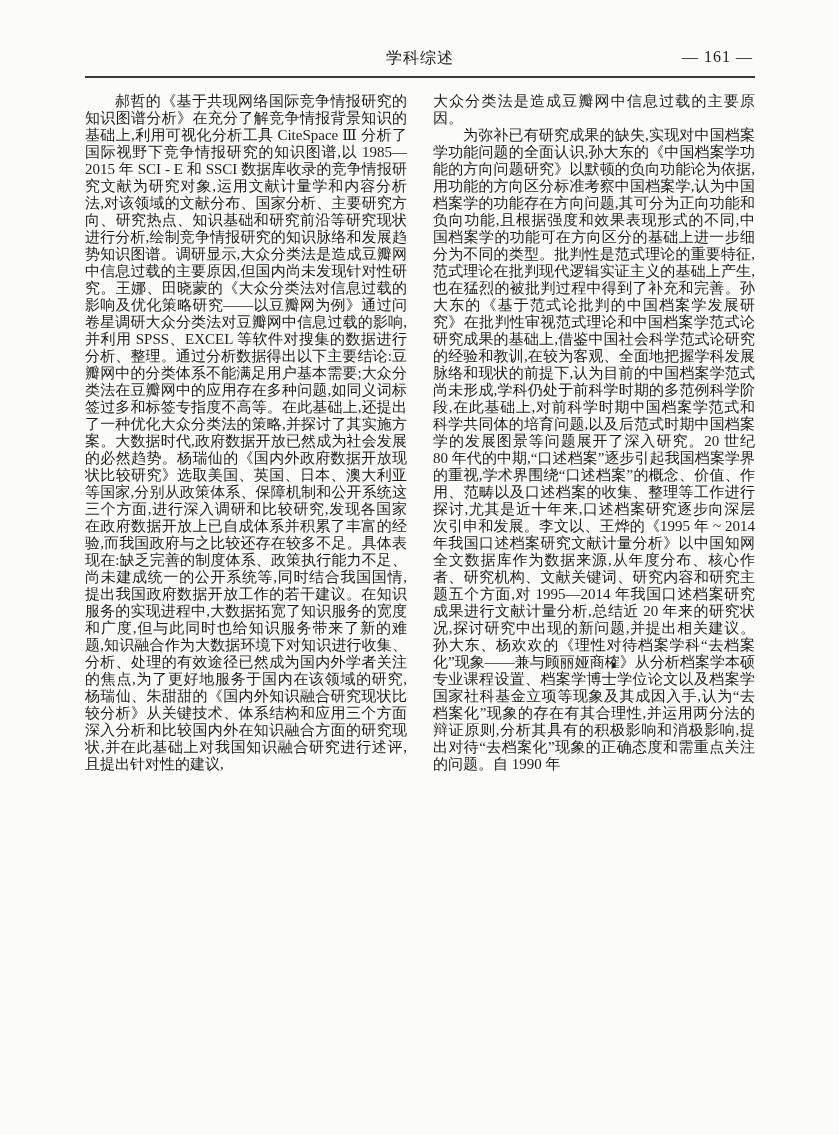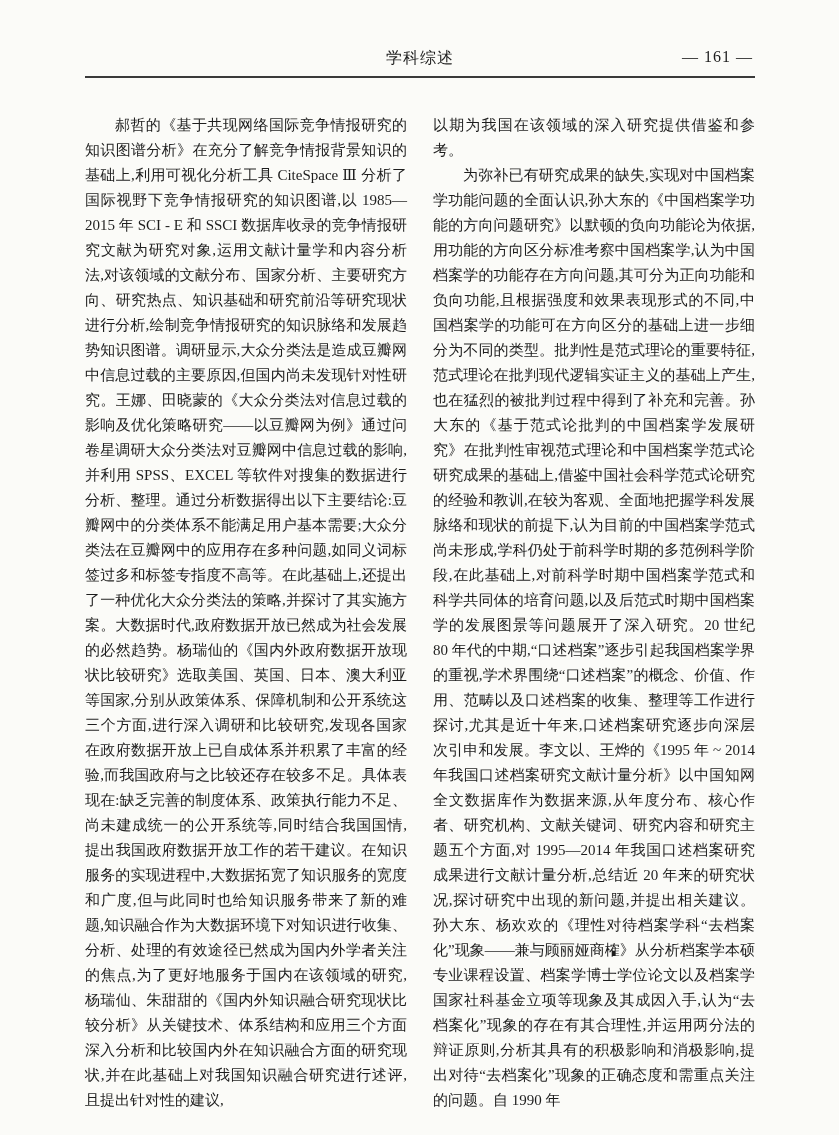--- a/index.html
+++ b/index.html
@@ -52,22 +52,21 @@
     width: 670px;
     display: flex;
     gap: 26px;
   }
   .column {
     width: 322px;
     flex: 0 0 322px;
     text-align: justify;
     color: #1d1d1d;
     font-size: 15px;
-    line-height: 25px;
-    margin-top: 20px;
+    line-height: 17px;
   }
   .para {
     margin: 0;
     padding: 0;
   }
   .para.indent {
     text-indent: 2em;
   }
   .section-heading {
     margin: 7px 0 6px 0;
@@ -90,19 +89,19 @@
     <div class="page-number">— 161 —</div>
   </div>
 
   <div class="content">
 
     <div class="column">
       <p class="para indent">郝哲的《基于共现网络国际竞争情报研究的知识图谱分析》在充分了解竞争情报背景知识的基础上,利用可视化分析工具 CiteSpace Ⅲ 分析了国际视野下竞争情报研究的知识图谱,以 1985—2015 年 SCI - E 和 SSCI 数据库收录的竞争情报研究文献为研究对象,运用文献计量学和内容分析法,对该领域的文献分布、国家分析、主要研究方向、研究热点、知识基础和研究前沿等研究现状进行分析,绘制竞争情报研究的知识脉络和发展趋势知识图谱。调研显示,大众分类法是造成豆瓣网中信息过载的主要原因,但国内尚未发现针对性研究。王娜、田晓蒙的《大众分类法对信息过载的影响及优化策略研究——以豆瓣网为例》通过问卷星调研大众分类法对豆瓣网中信息过载的影响,并利用 SPSS、EXCEL 等软件对搜集的数据进行分析、整理。通过分析数据得出以下主要结论:豆瓣网中的分类体系不能满足用户基本需要;大众分类法在豆瓣网中的应用存在多种问题,如同义词标签过多和标签专指度不高等。在此基础上,还提出了一种优化大众分类法的策略,并探讨了其实施方案。大数据时代,政府数据开放已然成为社会发展的必然趋势。杨瑞仙的《国内外政府数据开放现状比较研究》选取美国、英国、日本、澳大利亚等国家,分别从政策体系、保障机制和公开系统这三个方面,进行深入调研和比较研究,发现各国家在政府数据开放上已自成体系并积累了丰富的经验,而我国政府与之比较还存在较多不足。具体表现在:缺乏完善的制度体系、政策执行能力不足、尚未建成统一的公开系统等,同时结合我国国情,提出我国政府数据开放工作的若干建议。在知识服务的实现进程中,大数据拓宽了知识服务的宽度和广度,但与此同时也给知识服务带来了新的难题,知识融合作为大数据环境下对知识进行收集、分析、处理的有效途径已然成为国内外学者关注的焦点,为了更好地服务于国内在该领域的研究,杨瑞仙、朱甜甜的《国内外知识融合研究现状比较分析》从关键技术、体系结构和应用三个方面深入分析和比较国内外在知识融合方面的研究现状,并在此基础上对我国知识融合研究进行述评,且提出针对性的建议,</p>
     </div>
 
     <div class="column">
-      <p class="para">以期为我国在该领域的深入研究提供借鉴和参考。</p>
+      <p class="para">大众分类法是造成豆瓣网中信息过载的主要原因。</p>
       <p class="para indent">为弥补已有研究成果的缺失,实现对中国档案学功能问题的全面认识,孙大东的《中国档案学功能的方向问题研究》以默顿的负向功能论为依据,用功能的方向区分标准考察中国档案学,认为中国档案学的功能存在方向问题,其可分为正向功能和负向功能,且根据强度和效果表现形式的不同,中国档案学的功能可在方向区分的基础上进一步细分为不同的类型。批判性是范式理论的重要特征,范式理论在批判现代逻辑实证主义的基础上产生,也在猛烈的被批判过程中得到了补充和完善。孙大东的《基于范式论批判的中国档案学发展研究》在批判性审视范式理论和中国档案学范式论研究成果的基础上,借鉴中国社会科学范式论研究的经验和教训,在较为客观、全面地把握学科发展脉络和现状的前提下,认为目前的中国档案学范式尚未形成,学科仍处于前科学时期的多范例科学阶段,在此基础上,对前科学时期中国档案学范式和科学共同体的培育问题,以及后范式时期中国档案学的发展图景等问题展开了深入研究。20 世纪 80 年代的中期,“口述档案”逐步引起我国档案学界的重视,学术界围绕“口述档案”的概念、价值、作用、范畴以及口述档案的收集、整理等工作进行探讨,尤其是近十年来,口述档案研究逐步向深层次引申和发展。李文以、王烨的《1995 年 ~ 2014 年我国口述档案研究文献计量分析》以中国知网全文数据库作为数据来源,从年度分布、核心作者、研究机构、文献关键词、研究内容和研究主题五个方面,对 1995—2014 年我国口述档案研究成果进行文献计量分析,总结近 20 年来的研究状况,探讨研究中出现的新问题,并提出相关建议。孙大东、杨欢欢的《理性对待档案学科“去档案化”现象——兼与顾丽娅商榷》从分析档案学本硕专业课程设置、档案学博士学位论文以及档案学国家社科基金立项等现象及其成因入手,认为“去档案化”现象的存在有其合理性,并运用两分法的辩证原则,分析其具有的积极影响和消极影响,提出对待“去档案化”现象的正确态度和需重点关注的问题。自 1990 年</p>
     </div>
 
   </div>
 
 </div>
 
 </body></html>

